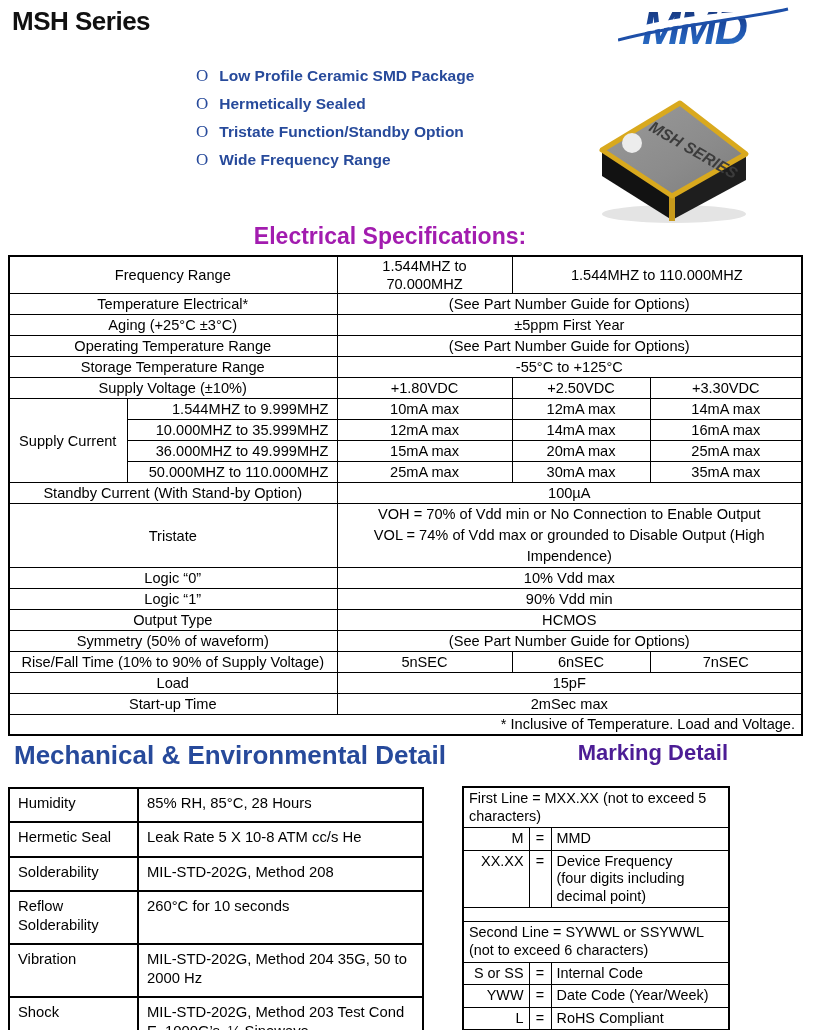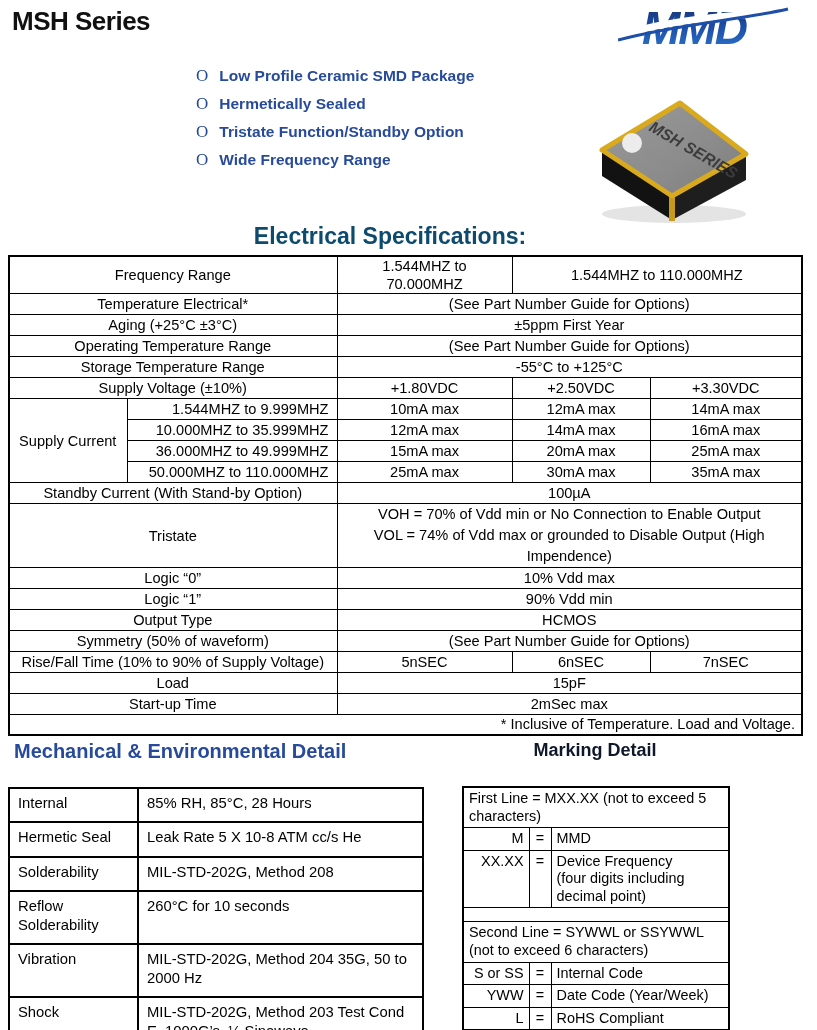--- a/index.html
+++ b/index.html
@@ -21,45 +21,45 @@
   .feature { display:flex; align-items:baseline; gap:11px; margin-bottom:9px; color:#274a9b; }
   .feature .o { font-family:"Liberation Serif", serif; font-size:17px; line-height:19px; }
   .feature .txt { font-weight:bold; font-size:15.5px; line-height:19px; }
 
   
   .chip-wrap { position:absolute; left:592px; top:90px; width:166px; height:138px; }
 
   
   .espec-heading {
     position:absolute; left:0; top:223px; width:780px; text-align:center;
-    color:#0c4a6e; font-size:23px; font-weight:bold;
+    color:#a21caf; font-size:23px; font-weight:bold;
   }
   table { border-collapse:collapse; table-layout:fixed; }
   .spec { position:absolute; left:8px; top:255px; width:793px; }
   .spec td {
     border:1px solid #000; font-size:14.6px; height:21px;
     padding:0 6px; line-height:1.25; vertical-align:middle;
     overflow:hidden;
   }
   .spec { border:2px solid #000; }
   .spec .lbl { text-align:center; padding-left:5px; }
   .spec .ctr { text-align:center; }
   .spec .rgt { text-align:right; padding-right:8px; }
   .spec .tri-val { text-align:center; }
   .spec .tri-val div { line-height:21px; }
   .spec .footnote { text-align:right; height:19px; font-size:14.6px; }
 
   
   .mech-heading {
     position:absolute; left:14px; top:740px;
-    color:#274a9b; font-size:20px; font-weight:bold;
+    color:#274a9b; font-size:26px; font-weight:bold;
   }
   .marking-heading {
-    position:absolute; left:462px; top:740px; width:266px; text-align:center;
-    color:#0f172a; font-size:18px; font-weight:bold;
+    position:absolute; left:462px; top:740px; width:266px; text-align:right;
+    color:#4c1d95; font-size:22px; font-weight:bold;
   }
 
   .mech { position:absolute; left:8px; top:787px; width:414px; border:2px solid #000; }
   .mech td {
     border:2px solid #000; font-size:14.8px; vertical-align:top;
     padding:5px 8px 9px 8px; line-height:1.25;
   }
   .mech .c1 { width:129px; }
   .mech .c2 { width:285px; }
 
@@ -249,21 +249,21 @@
 <div class="mech-heading">Mechanical &amp; Environmental Detail</div>
 <div class="marking-heading">Marking Detail</div>
 
 <table class="mech">
   <colgroup>
       <col class="c1" style="width:129px">
       <col class="c2" style="width:285px">
     </colgroup>
   <tbody>
       <tr>
-    <td>Internal</td>
+    <td>Humidity</td>
     <td>85% RH, 85°C, 28 Hours</td>
   </tr>
   <tr>
     <td>Hermetic Seal</td>
     <td>Leak Rate 5 X 10-8 ATM cc/s He</td>
   </tr>
   <tr>
     <td>Solderability</td>
     <td>MIL-STD-202G, Method 208</td>
   </tr>

